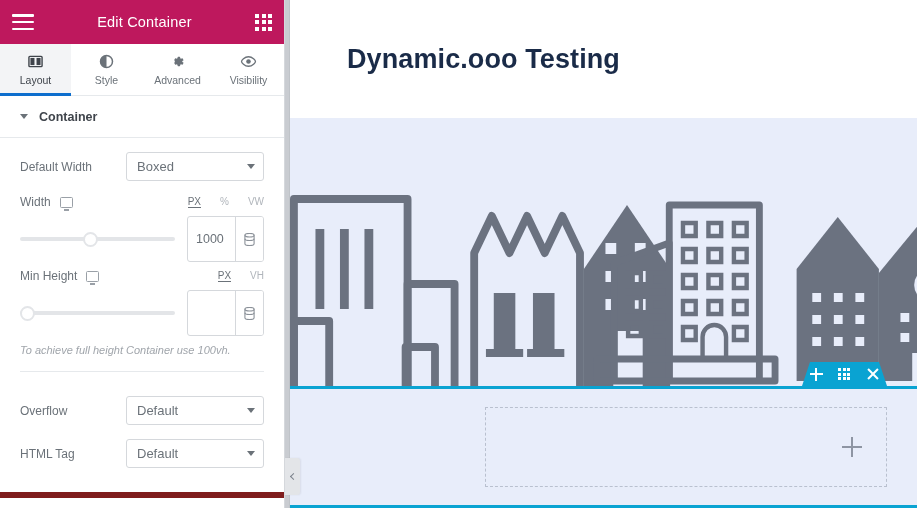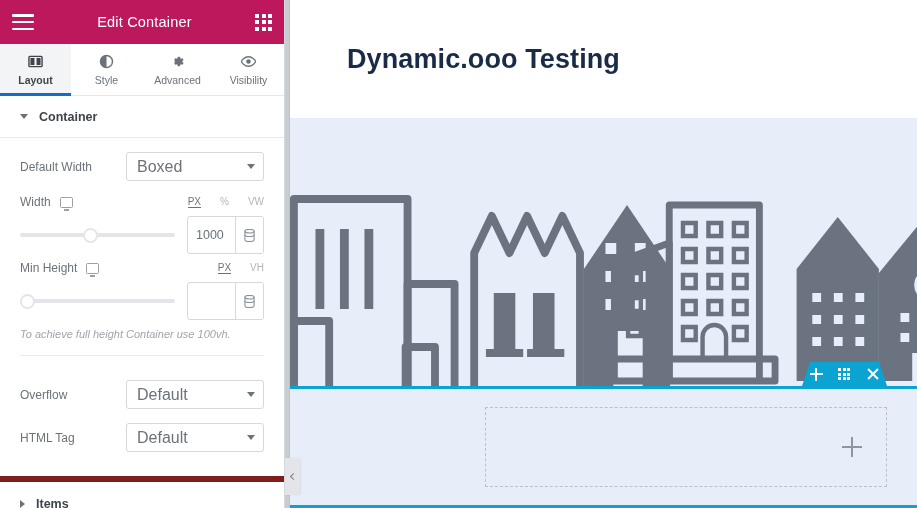--- a/index.html
+++ b/index.html
@@ -35,21 +35,21 @@
   .grid9 { display: grid; grid-template-columns: repeat(3, 4px);
     grid-template-rows: repeat(3, 4px); gap: 2.5px; cursor: pointer; }
   .grid9 i { display: block; width: 4px; height: 4px; background: #ffffff; }
 
   
   .tabs { display: flex; height: 52px; flex: 0 0 52px;
     border-bottom: 1px solid #e6e9ec; background: #fff; }
   .tab { flex: 1; display: flex; flex-direction: column; align-items: center;
     justify-content: center; gap: 5px; cursor: pointer; position: relative;
     color: #6b7279; font-size: 10.5px; }
-  .tab.active { background: #f3f4f6; color: #3f444b; font-weight: bold; }
+  .tab.active { background: #f3f4f6; color: #3f444b; }
   .tab.active::after { content: ""; position: absolute; left: 0; right: 0; bottom: -1px;
     height: 3px; background: #0d6ecd; }
   .tab .ticon { height: 16px; display: flex; align-items: center; }
   .tab .tlabel { line-height: 1; }
 
   
   .panel-body { flex: 1; overflow: hidden; background: #fff; }
   .section-head {
     height: 42px; display: flex; align-items: center; gap: 11px;
     padding: 0 20px; border-bottom: 1px solid #e6e9ec;
@@ -60,21 +60,21 @@
     border-right: 4.5px solid transparent; border-top: 5.5px solid #6b7279; }
   .caret-right { width: 0; height: 0; border-top: 4.5px solid transparent;
     border-bottom: 4.5px solid transparent; border-left: 5.5px solid #6b7279; }
 
   .controls { padding: 14px 20px 10px 20px; }
   .row { display: flex; align-items: center; margin-bottom: 14px; }
   .row .lbl { font-size: 12px; color: #6b7279; flex: 0 0 106px; }
   .select {
     flex: 1; height: 29px; border: 1px solid #d5d8dc; border-radius: 3px;
     background: #fff; display: flex; align-items: center; padding: 0 8px 0 10px;
-    font-size: 16px; color: #6b7279; position: relative; cursor: pointer;
+    font-size: 13px; color: #6b7279; position: relative; cursor: pointer;
   }
   .select .val { flex: 1; }
   .select .car { width: 0; height: 0; border-left: 4px solid transparent;
     border-right: 4px solid transparent; border-top: 5px solid #6b7279; }
 
   .labelrow { display: flex; align-items: center; margin-bottom: 7px; }
   .labelrow .lbl { font-size: 12px; color: #6b7279; }
   .monitor { width: 13px; height: 11px; border: 1.6px solid #9aa0a7;
     border-radius: 1.5px; margin-left: 9px; position: relative; }
   .monitor::after { content:""; position:absolute; left:3px; bottom:-4px;
@@ -82,21 +82,21 @@
   .units { margin-left: auto; display: flex; gap: 19px; font-size: 10px; color: #b0b5bb; }
   .units span { cursor: pointer; }
   .units span.on { color: #6b7279; border-bottom: 1px solid #6b7279; }
 
   .sliderrow { display: flex; align-items: center; gap: 12px; margin-bottom: 7px; }
   .slider { flex: 1; height: 18px; position: relative; cursor: pointer; }
   .slider .track { position: absolute; top: 7px; left: 0; right: 0; height: 4px;
     background: #e3e5e8; border-radius: 2px; }
   .slider .knob { position: absolute; top: 2px; width: 15px; height: 15px;
     border-radius: 50%; background: #fff; border: 2px solid #e3e5e8; }
-  .numbox { width: 77px; height: 38px; display: flex; border: 1px solid #d5d8dc;
+  .numbox { width: 77px; height: 46px; display: flex; border: 1px solid #d5d8dc;
     border-radius: 3px; overflow: hidden; background: #fff; }
   .numbox input { flex: 1; border: 0; outline: 0; width: 100%; padding: 0 8px;
     font-size: 12.5px; color: #6b7279; font-family: "Liberation Sans", sans-serif;
     background: transparent; }
   .dynbtn { width: 28px; border-left: 1px solid #d5d8dc; display: flex;
     align-items: center; justify-content: center; cursor: pointer; background: #fff; }
 
   .hint { font-size: 11px; font-style: italic; color: #a0a5ab;
     margin: 0 0 14px 0; line-height: 1.3; }
   .divider { height: 1px; background: #e6e9ec; margin: 4px 0 0 0; }

